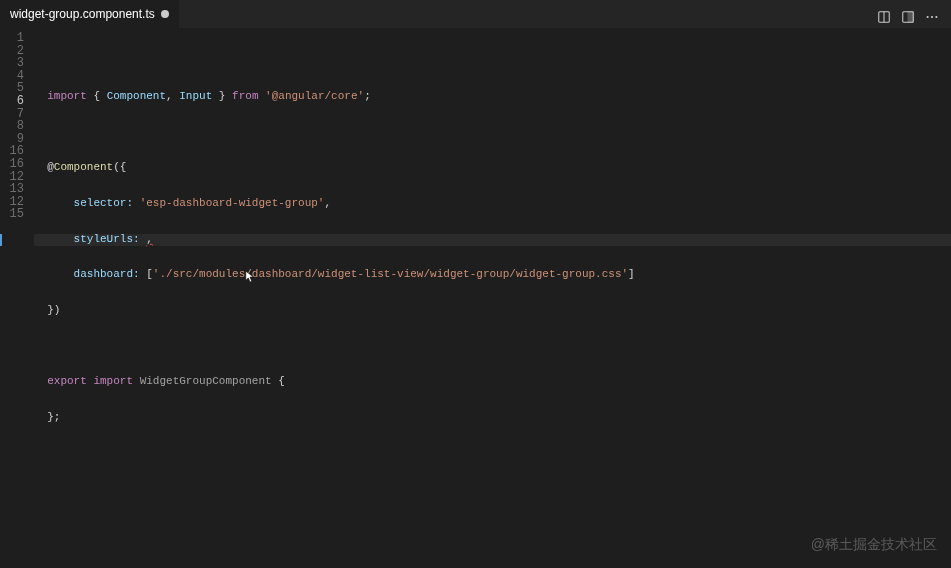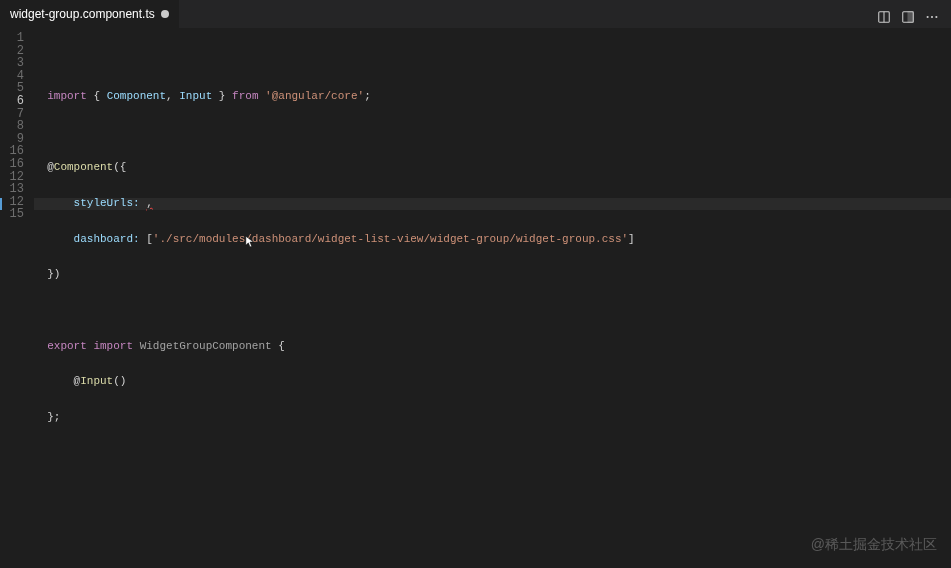--- a/index.html
+++ b/index.html
@@ -156,26 +156,26 @@
     <div>12</div>
     <div>13</div>
     <div>12</div>
     <div>15</div>
   </div>
   <div class="code">
     <div class="line"><span></span></div>
     <div class="line">  <span class="tok-kw">import</span><span class="tok-pn"> { </span><span class="tok-id">Component</span><span class="tok-pn">, </span><span class="tok-id">Input</span><span class="tok-pn"> } </span><span class="tok-kw">from</span><span> </span><span class="tok-str">'@angular/core'</span><span class="tok-pn">;</span></div>
     <div class="line"><span></span></div>
     <div class="line">  <span class="tok-dec">@</span><span class="tok-fn">Component</span><span class="tok-pn">({</span></div>
+    <div class="line">  <span>    </span><span class="tok-id">selector:</span><span> </span><span class="tok-str">'esp-dashboard-widget-group'</span><span class="tok-pn">,</span></div>
     <div class="line hl">  <span>    </span><span class="tok-id">styleUrls:</span><span> </span><span class="tok-pn err-squiggle">,</span></div>
     <div class="line">  <span>    </span><span class="tok-id">dashboard:</span><span class="tok-pn"> [</span><span class="tok-str">'./src/modules/dashboard/widget-list-view/widget-group/widget-group.css'</span><span class="tok-pn">]</span><svg class="cursor-ptr" style="left:211px;top:1px" viewBox="0 0 12 16">
           <path d="M1 1 L1 12 L4 9 L6 14 L8 13 L6 8 L10 8 Z" fill="#fff" stroke="#000" stroke-width="0.6"></path>
         </svg></div>
     <div class="line">  <span class="tok-pn">})</span></div>
     <div class="line"><span></span></div>
     <div class="line">  <span class="tok-kw">export</span><span> </span><span class="tok-kw">import</span><span> </span><span class="tok-type">WidgetGroupComponent</span><span class="tok-pn"> {</span></div>
-    <div class="line">  <span class="tok-dec">    @</span><span class="tok-fn">Input</span><span class="tok-pn">()</span></div>
     <div class="line">  <span class="tok-pn">};</span></div>
     
   </div>
 </div>
 
 <div class="watermark">@稀土掘金技术社区</div>
 
 </body></html>

